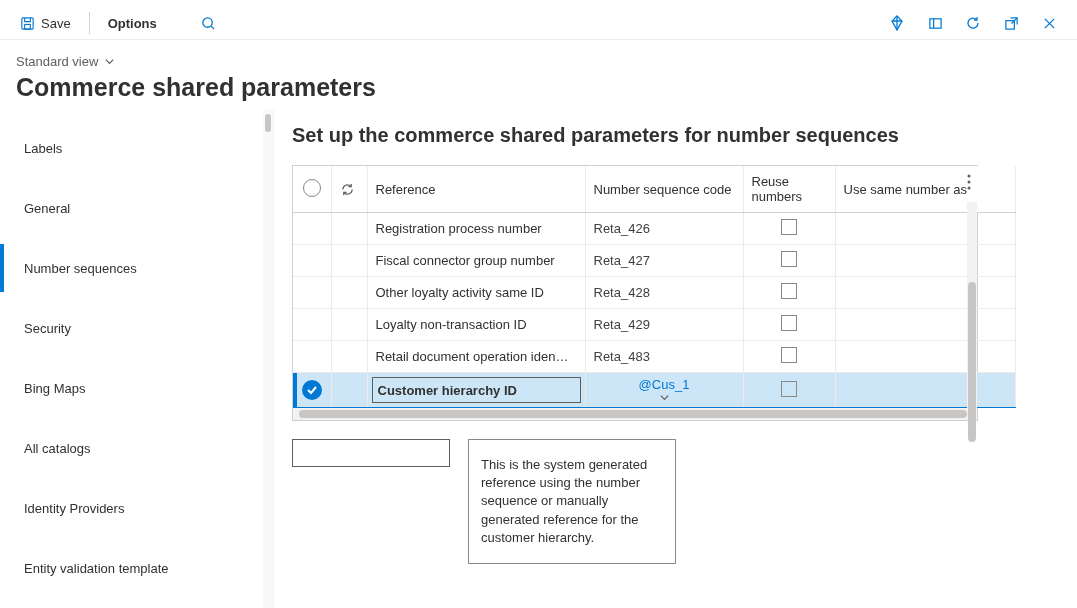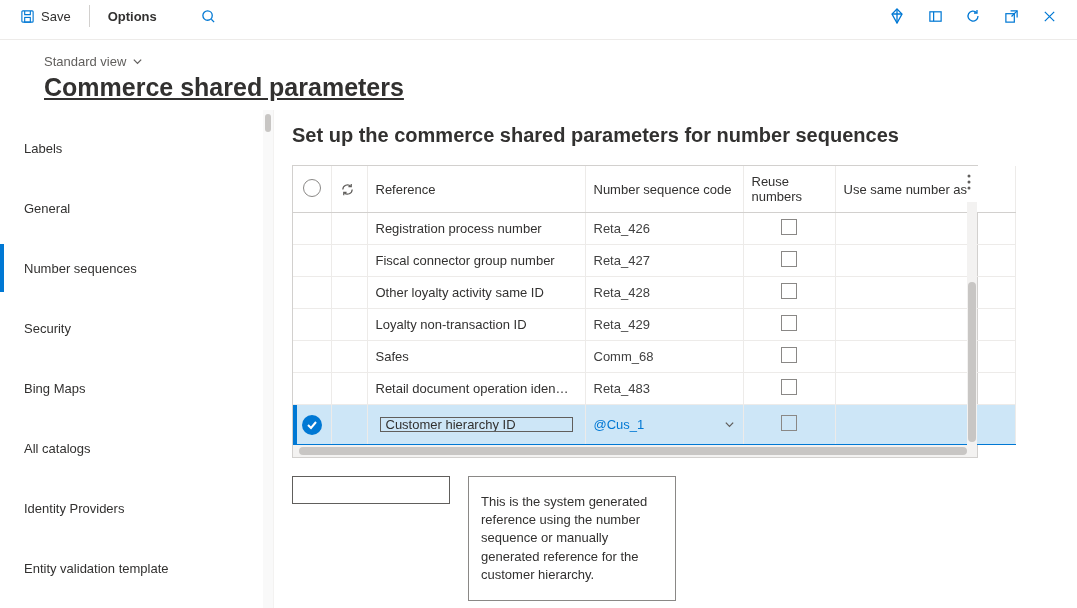--- a/index.html
+++ b/index.html
@@ -1,24 +1,24 @@
 <!DOCTYPE html>
 <html><head>
   <meta charset="utf-8">
   <style>
     * { box-sizing: border-box; margin: 0; padding: 0; }
     body { width: 1077px; height: 608px; font-family: "Segoe UI", Arial, sans-serif; font-size: 13px; color: #323130; background: #fff; overflow: hidden; }
-    .toolbar { display: flex; align-items: flex-start; height: 40px; padding: 0 12px; border-bottom: 1px solid #edebe9; }
+    .toolbar { display: flex; align-items: flex-end; height: 40px; padding: 0 12px; border-bottom: 1px solid #edebe9; }
     .toolbar-left { display: flex; align-items: center; gap: 4px; }
     .toolbar-btn { display: flex; align-items: center; gap: 6px; padding: 6px 8px; cursor: pointer; color: #323130; }
     .toolbar-divider { width: 1px; height: 22px; background: #d2d0ce; margin: 0 6px; }
     .toolbar-right { margin-left: auto; display: flex; align-items: center; gap: 6px; }
     .icon-btn { width: 32px; height: 32px; display: flex; align-items: center; justify-content: center; cursor: pointer; color: #0078d4; }
     .icon-btn.close { color: #0078d4; }
-    .page-header { padding: 12px 28px 8px 44px; text-decoration: underline; }
+    .page-header { padding: 12px 28px 8px 16px; }
     .view-selector { display: inline-flex; align-items: center; gap: 6px; padding: 2px 0; cursor: pointer; font-size: 13px; color: #605e5c; margin-bottom: 2px;}
     .page-title { font-size: 25px; font-weight: 600; color: #323130; }
     .body-wrap { display: flex; height: calc(608px - 40px - 70px); }
     .sidebar { width: 274px; overflow: hidden; position: relative; border-right: 1px solid #f3f2f1;}
     .sidebar-scroll { position: absolute; right: 0; top: 0; bottom: 0; width: 10px; display: flex; justify-content: center; background: #f9f9f9; }
     .scroll-thumb { width: 6px; height: 18px; background: #c8c6c4; border-radius: 3px; margin-top: 4px;}
     .nav-list { padding: 8px 0; }
     .nav-item { padding: 0 24px; height: 60px; display: flex; align-items: center; cursor: pointer; color: #323130; position: relative; }
     .nav-item.active { background: #fff; }
     .nav-item.active::before { content: ""; position: absolute; left: 0; top: 6px; bottom: 6px; width: 4px; background: #0078d4; }
@@ -35,21 +35,21 @@
     .col-reuse { width: 92px; text-align:center;}
     .col-same { width: 180px; }
     .hdr-circle { width:18px; height:18px; border:1px solid #8a8886; border-radius:50%; display:inline-block;}
     .chk { width:16px; height:16px; border:1px solid #8a8886; display:inline-block; }
     tr.selected { background: #cde6f7; }
     tr.selected td { border-top:1px solid #0078d4; border-bottom:1px solid #0078d4; }
     tr.selected td:first-child { position:relative; }
     tr.selected td:first-child::before { content:""; position:absolute; left:0; top:0; bottom:0; width:4px; background:#0078d4;}
     .sel-check { width:20px; height:20px; border-radius:50%; background:#0078d4; display:inline-flex; align-items:center; justify-content:center; color:#fff; }
     .cell-editing { outline: 1px solid #605e5c; outline-offset:-1px; display:flex; align-items:center; padding:0 6px; height:100%; color:#0078d4;}
-    .cell-code { color:#0078d4; display:flex; align-items:center; justify-content:space-between; }
+    .cell-code { color:#0078d4; display:flex; align-items:center; justify-content:space-between;flex-direction:column; }
     .cell-plain { color:#404040; }
     .grid-footer-scroll { height:12px; background:#f3f2f1; position:relative;}
     .h-thumb { position:absolute; left:6px; top:2px; height:8px; width:668px; background:#c8c6c4; border-radius:4px;}
     .more-vert { position:absolute; right:6px; top:8px; cursor:pointer; color:#605e5c;}
     .secondary-row { display:flex; gap:18px; margin-top:18px; align-items:flex-start;}
     .empty-input { width:158px; height:28px; border:1px solid #605e5c;}
     .tooltip { width:208px; border:1px solid #8a8886; background:#fff; padding:16px 12px; font-size:13px; line-height:1.4; }
     svg { display:block; }
     .right-scrollbar { position:absolute; right:0; top:36px; width:10px; bottom:12px; background:#f3f2f1; }
     .right-thumb { width:8px; margin:0 auto; height:160px; margin-top:80px; background:#c8c6c4; border-radius:4px;}
@@ -237,43 +237,35 @@
             <td class="col-select"></td>
               <td></td>
             <td>Loyalty non-transaction ID</td>
             <td class="cell-plain">Reta_429</td>
             <td class="col-reuse"><span class="chk"></span></td>
             <td></td>
           </tr>
           <tr>
             <td class="col-select"></td>
               <td></td>
-            <td>Safes</td>
-            <td class="cell-plain">Comm_68</td>
-            <td class="col-reuse"><span class="chk"></span></td>
-            <td></td>
-          </tr>
-          <tr>
-            <td class="col-select"></td>
-              <td></td>
             <td>Retail document operation iden…</td>
             <td class="cell-plain">Reta_483</td>
             <td class="col-reuse"><span class="chk"></span></td>
             <td></td>
           </tr>
           <tr class="selected">
             <td class="col-select">
               <span class="sel-check">
                 <svg width="12" height="12" viewBox="0 0 12 12" fill="none" stroke="#fff" stroke-width="2">
                     <path d="M2 6l3 3 5-6"></path>
                   </svg>
               </span>
             </td>
             <td></td>
-            <td style="padding:12px;">
+            <td style="padding:4px;font-weight:bold;">
               <div class="cell-editing" style="color:#323130;">Customer hierarchy ID</div>
             </td>
             <td style="padding:4px 8px;">
               <div class="cell-code">
                 <span>@Cus_1</span>
                 <span>
                   <svg width="11" height="11" viewBox="0 0 12 12" fill="none" stroke="#605e5c" stroke-width="1.4">
                       <path d="M2 4l4 4 4-4"></path>
                     </svg>
                 </span>

